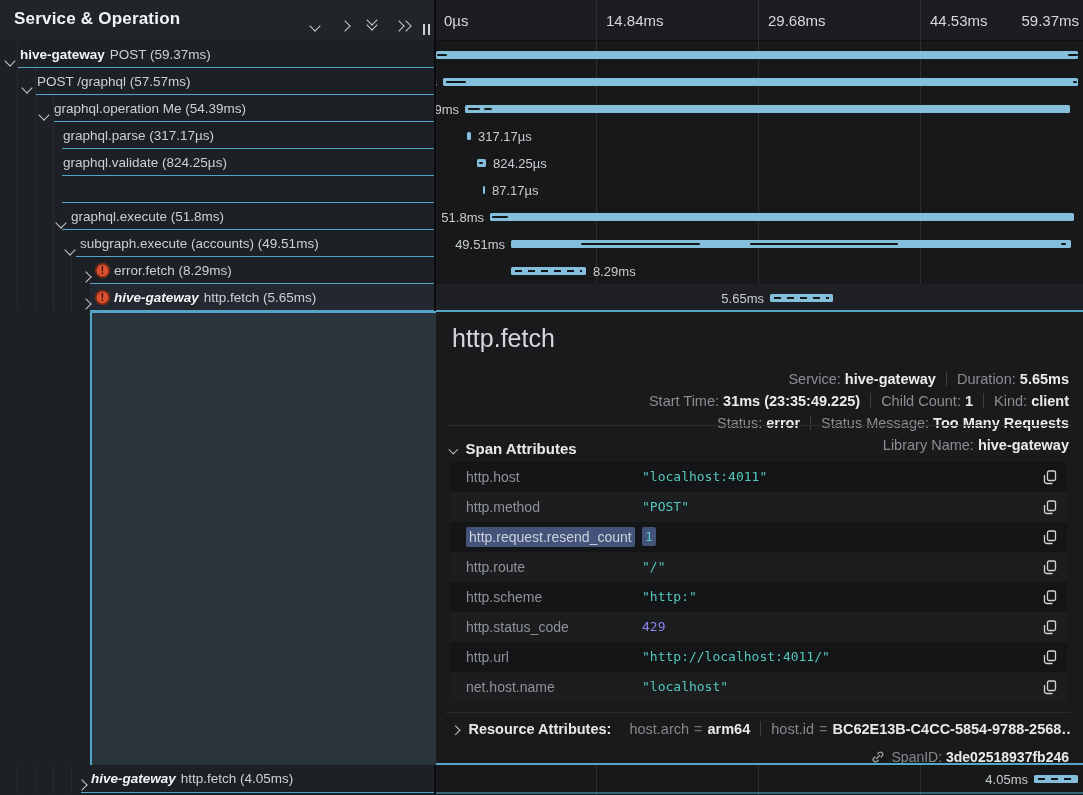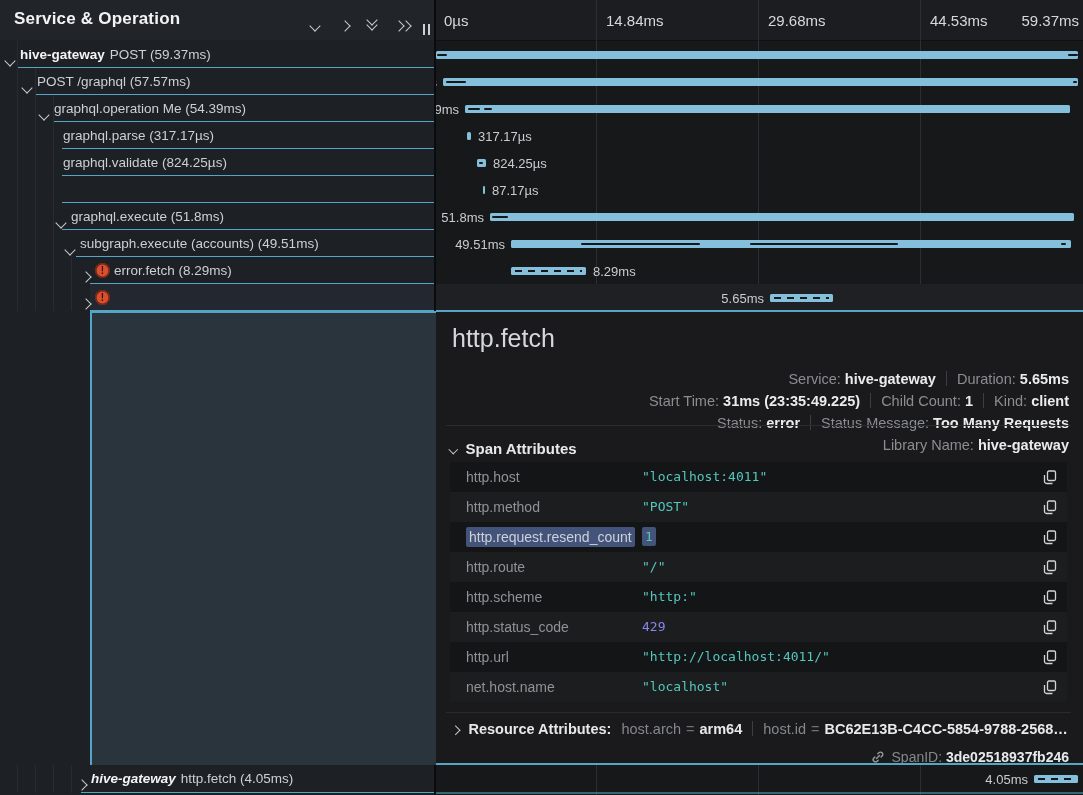--- a/index.html
+++ b/index.html
@@ -65,21 +65,21 @@
   .aval.string{color:var(--teal);}
   .aval.number{color:var(--purple);}
   .selhl{background:var(--selection);border-radius:2px;padding:2px 3px;}
   .akey .selhl{color:#ccd2da;}
   .aval .selhl{color:var(--teal);}
   .copy{position:absolute;right:10px;top:8px;width:14px;height:15px;cursor:pointer;}
   #resource-row{position:absolute;left:12px;right:12px;top:400px;height:30px;border-top:1px solid #2a2b2d;}
   #resource-row .chv{margin:0 10px 0 6px;vertical-align:1px;}
   #res-line{position:absolute;left:0;top:8px;white-space:nowrap;font-size:14.5px;color:#85888b;overflow:hidden;right:0;}
   #res-line b{color:#e8e9eb;}
-  #res-title{color:#e6e7e9;font-weight:bold;margin-right:10px;}
+  #res-title{color:#e6e7e9;font-weight:bold;margin-right:18px;}
   .res-eq{color:#6f7275;margin:0 5px;}
   #spanid-row{position:absolute;right:14px;top:437px;font-size:14px;color:#85888b;}
   #spanid-row b{color:#e8e9eb;}
   #bottom-blue{position:absolute;left:90px;top:763px;width:993px;height:2px;background:var(--accent-blue);z-index:7;}
 </style>
 </head>
 <body>
 
 <div id="app">
 
@@ -307,20 +307,21 @@
           <div class="rline" style="left: 90px;"></div>
         </div>
         <div class="trow" style="top: 284px; height: 27px;">
           <div class="selbg"></div>
           <div class="guide" style="left: 17px;"></div>
           <div class="guide" style="left: 35px;"></div>
           <div class="guide" style="left: 53px;"></div>
           <div class="guide" style="left: 71px;"></div>
           <span class="tchev" style="left: 82px;"><span class="chv right"></span></span>
           <span class="err" style="left: 95px;">!</span>
+          <span class="ttext" style="left: 114px;"><b class="tsvc it">hive-gateway</b>http.fetch (5.65ms)</span>
           <div class="rline" style="left: 90px;"></div>
         </div>
         <div class="trow" style="top: 765px; height: 28px;">
           <div class="guide" style="left: 17px;"></div>
           <div class="guide" style="left: 35px;"></div>
           <div class="guide" style="left: 53px;"></div>
           <div class="guide" style="left: 71px;"></div>
           <span class="tchev" style="left: 78px;"><span class="chv right"></span></span>
           <span class="ttext" style="left: 91px;"><b class="tsvc it">hive-gateway</b>http.fetch (4.05ms)</span>
           <div class="rline" style="left: 81px;"></div>

